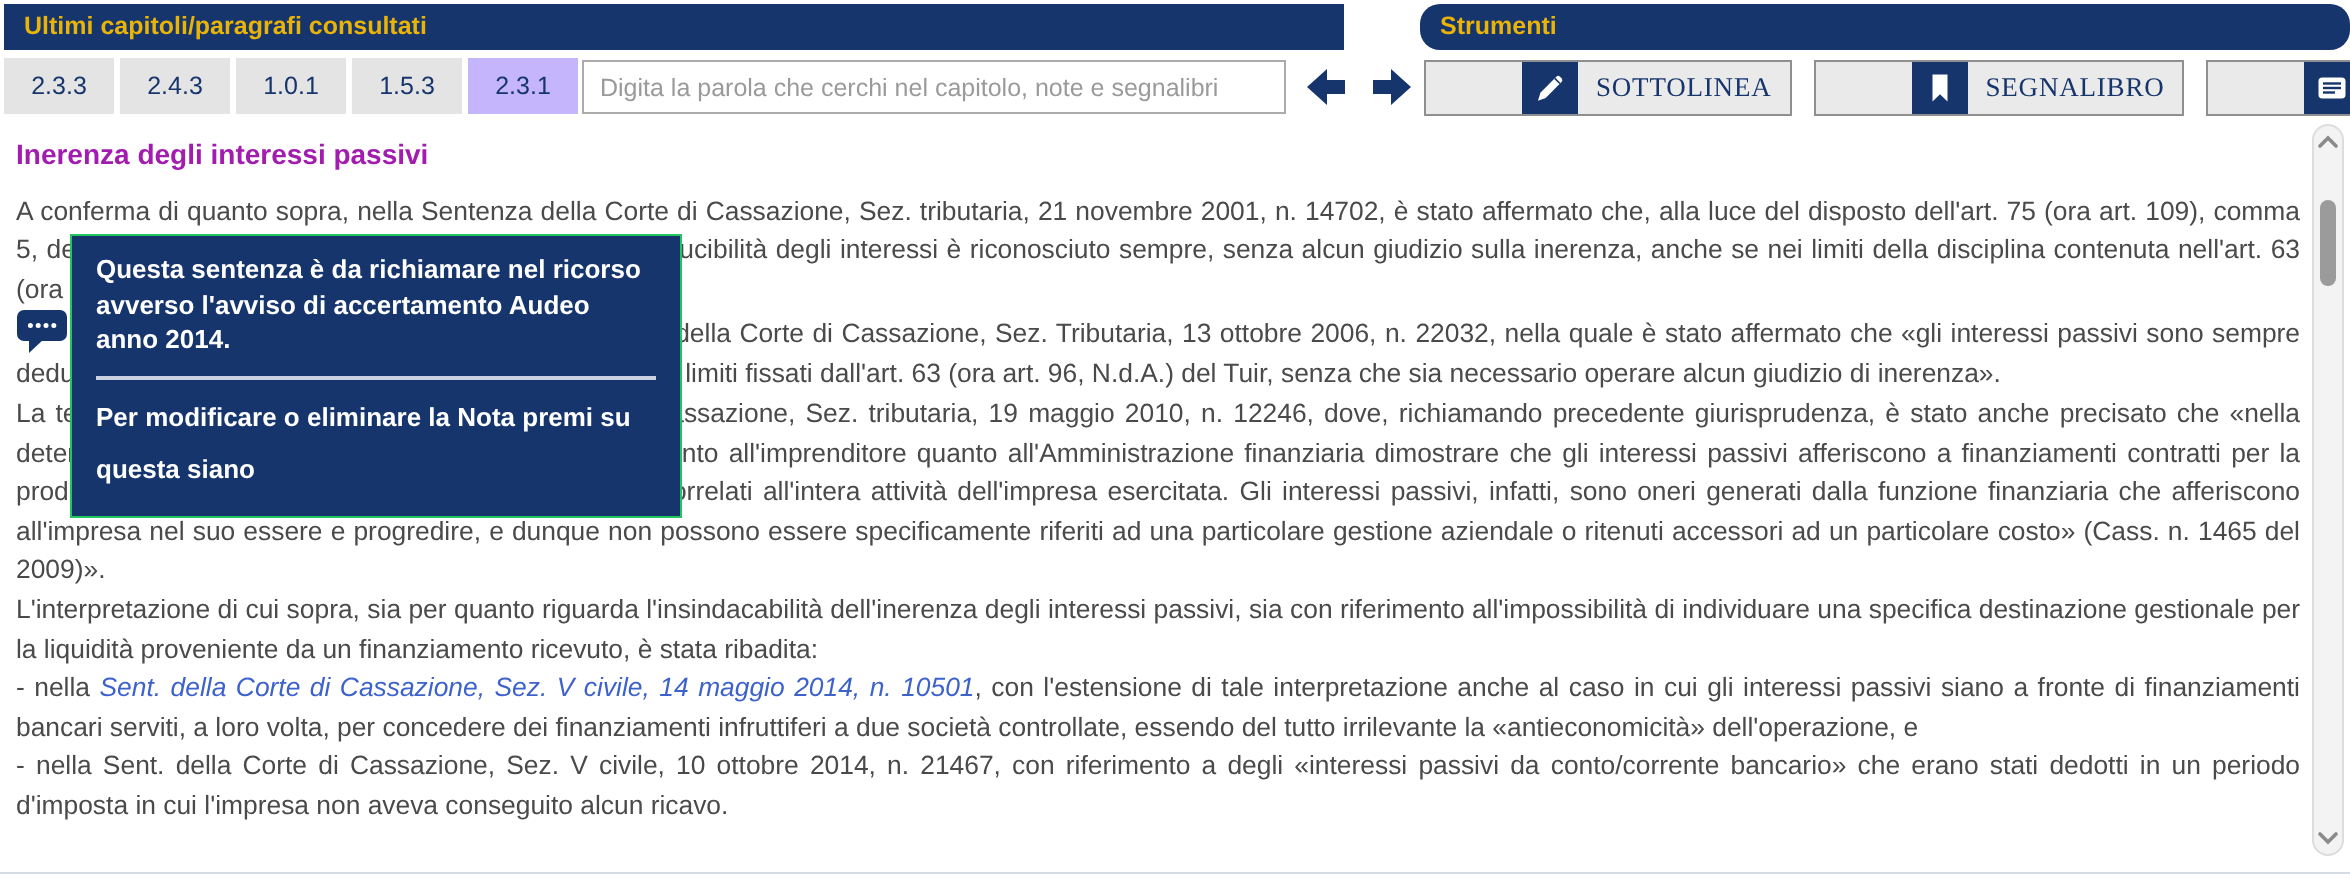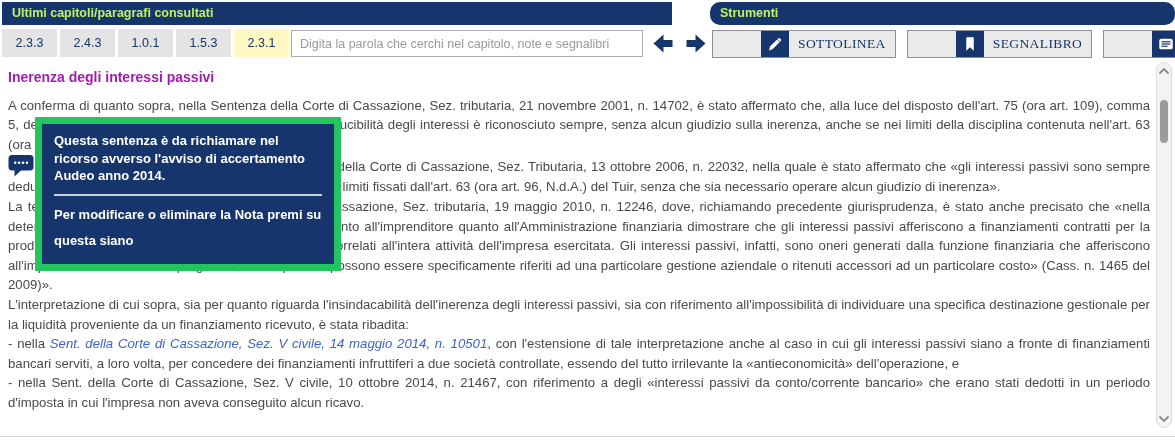--- a/index.html
+++ b/index.html
@@ -7,37 +7,37 @@
   .page {
     position: relative;
     width: 1175px; height: 448px;
     background: #ffffff;
     font-family: "Liberation Sans", sans-serif;
     overflow: hidden;
   }
   
   .hdr {
     position: absolute; top: 2px; height: 23px;
-    background: #16356c; color: #bef264;
+    background: #16356c; color: #eab308;
     font-size: 12.5px; font-weight: bold;
     line-height: 23px; padding-left: 10px;
   }
   .hdr-left  { left: 2px;  width: 670px; }
   .hdr-right { left: 710px; width: 465px; border-radius: 10px; }
 
   
   .tabs { position: absolute; left: 2px; top: 29px; display: flex; gap: 3px; }
   .tab {
     width: 55px; height: 28px;
     background: #e4e4e4; color: #16356c;
     font-size: 12.5px;
     display: flex; align-items: center; justify-content: center;
     cursor: pointer;
   }
-  .tab.active { background: #fef9c3; }
+  .tab.active { background: #c4b5fd; }
 
   
   .search {
     position: absolute; left: 291px; top: 30px;
     width: 352px; height: 27px;
     border: 1px solid #ababab;
     font-size: 12.5px; color: #c2410c;
     padding: 0 8px;
     font-family: "Liberation Sans", sans-serif;
   }
@@ -86,21 +86,21 @@
   .content p { margin: 0; }
   .link { color: #3e62cc; font-style: italic; cursor: pointer; }
   .note-icon {
     display: inline-block; width: 26px; height: 23px;
     vertical-align: -6px; margin-right: 5px; cursor: pointer;
   }
 
   
   .tooltip {
     position: absolute; left: 35px; top: 117px; width: 306px;
-    background: #16356c; border: 7px solid #22c55e;
+    background: #16356c; border: 1px solid #22c55e;
     color: #fff; font-weight: bold; font-size: 13px; line-height: 17.5px;
     padding: 8px 12px 10px; z-index: 6; text-align: left;
   }
   .tooltip-divider { border: none; border-top: 2px solid #c9d1e0; margin: 9px 0 6px; }
   .tooltip-hint { line-height: 26px; }
 
   
   .scrollbar {
     position: absolute; right: 3px; top: 62px;
     width: 16px; height: 366px;

